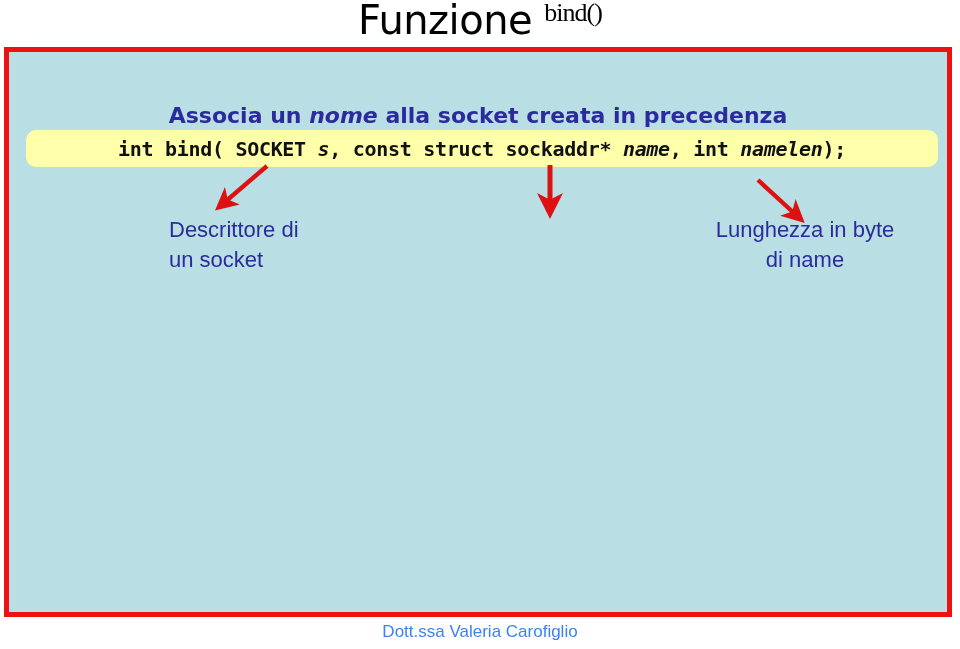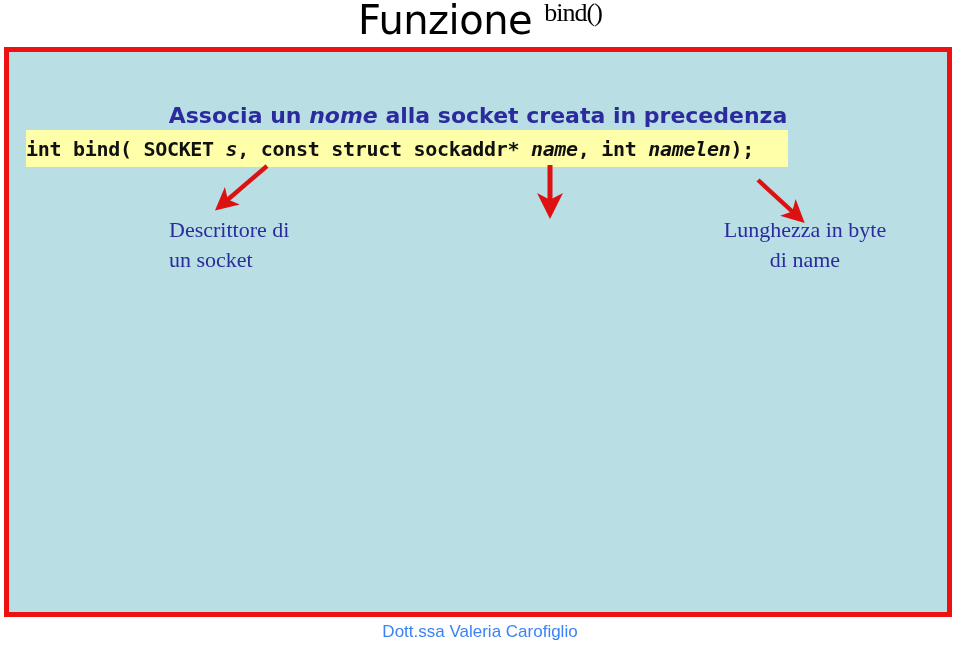--- a/index.html
+++ b/index.html
@@ -71,26 +71,27 @@
   }
   #subtitle .ital {
     font-style: italic;
   }
 
   
   #code-box {
     position: absolute;
     left: 17px;
     top: 78px;
-    width: 762px;
+    width: 912px;
     height: 37px;
     background: #ffffaa;
     display: flex;
     align-items: center;
-    justify-content: flex-start;
+    justify-content: center;
+    border-radius: 10px;
   }
   #code-line {
     font-family: "DejaVu Sans Mono", monospace;
     font-size: 20px;
     font-weight: bold;
     color: #111111;
     white-space: pre;
     letter-spacing: -0.3px;
   }
   #code-line .ital {
@@ -104,21 +105,21 @@
     top: 0px;
     width: 938px;
     height: 560px;
     pointer-events: none;
   }
 
   
   .caption {
     position: absolute;
     color: #2b2b9e;
-    font-family: Liberation Serif, serif;
+    font-family: Liberation Sans, sans-serif;
     font-size: 22px;
     font-weight: 400;
     line-height: 1.38;
     white-space: pre-line;
   }
   #caption-1 {
     left: 160px;
     top: 163px;
     width: 190px;
     text-align: left;

